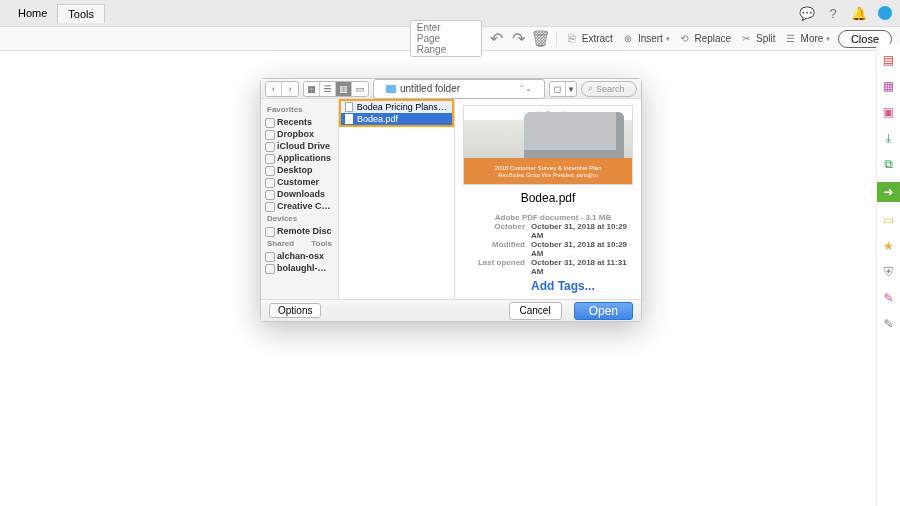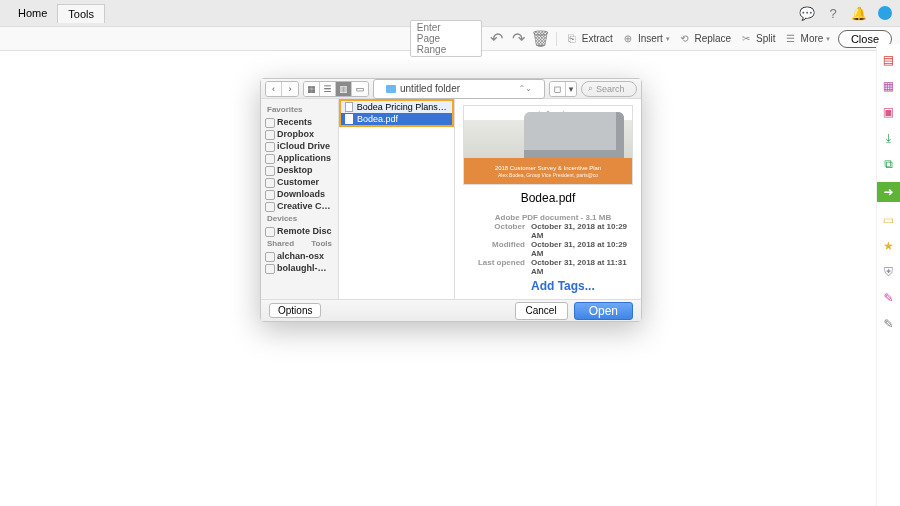--- a/index.html
+++ b/index.html
@@ -55,21 +55,21 @@
 .prev-thumb .band { height:26px; background:#e48a3e; color:#fff; font-size:6px; display:flex; flex-direction:column; align-items:center; justify-content:center; gap:1px; }
 .prev-title { font-size:12px; font-weight:500; margin-top:6px; }
 .meta { margin-top:8px; font-size:8px; color:#555; width:100%;font-weight:bold; }
 .meta-row { display:flex; justify-content:flex-end; gap:6px; }
 .meta-row .k { color:#999; text-align:right; width:58px; }
 .meta-row .v { text-align:left; width:102px; }
 .tags-link { color:#2f6cd4; font-size:12px; margin-top:3px;}
 
 .dlg-foot { height:22px; border-top:1px solid #ddd; background:linear-gradient(#f7f7f7,#ececec); display:flex; align-items:center; padding:0 8px; }
 .opt-btn { font-size:10px; border:1px solid #bbb; border-radius:3px; padding:1px 8px; background:#fff; }
-.foot-right { margin-left:auto; display:flex; gap:6px; }
+.foot-right { margin-left:auto; display:flex; gap:12px; }
 .cancel-btn { font-size:10px; border:1px solid #bbb; border-radius:3px; padding:1px 10px; background:#fff; }
 .open-btn { font-size:12px; border:1px solid #2f74d0; border-radius:3px; padding:1px 14px; background:linear-gradient(#6ea8f7,#3f85e6); color:#fff; }
 </style>
 </head>
 <body>
 
 <div class="topbar">
   <div class="tab">Home</div>
   <div class="tab active">Tools</div>
   <div class="topbar-right">

